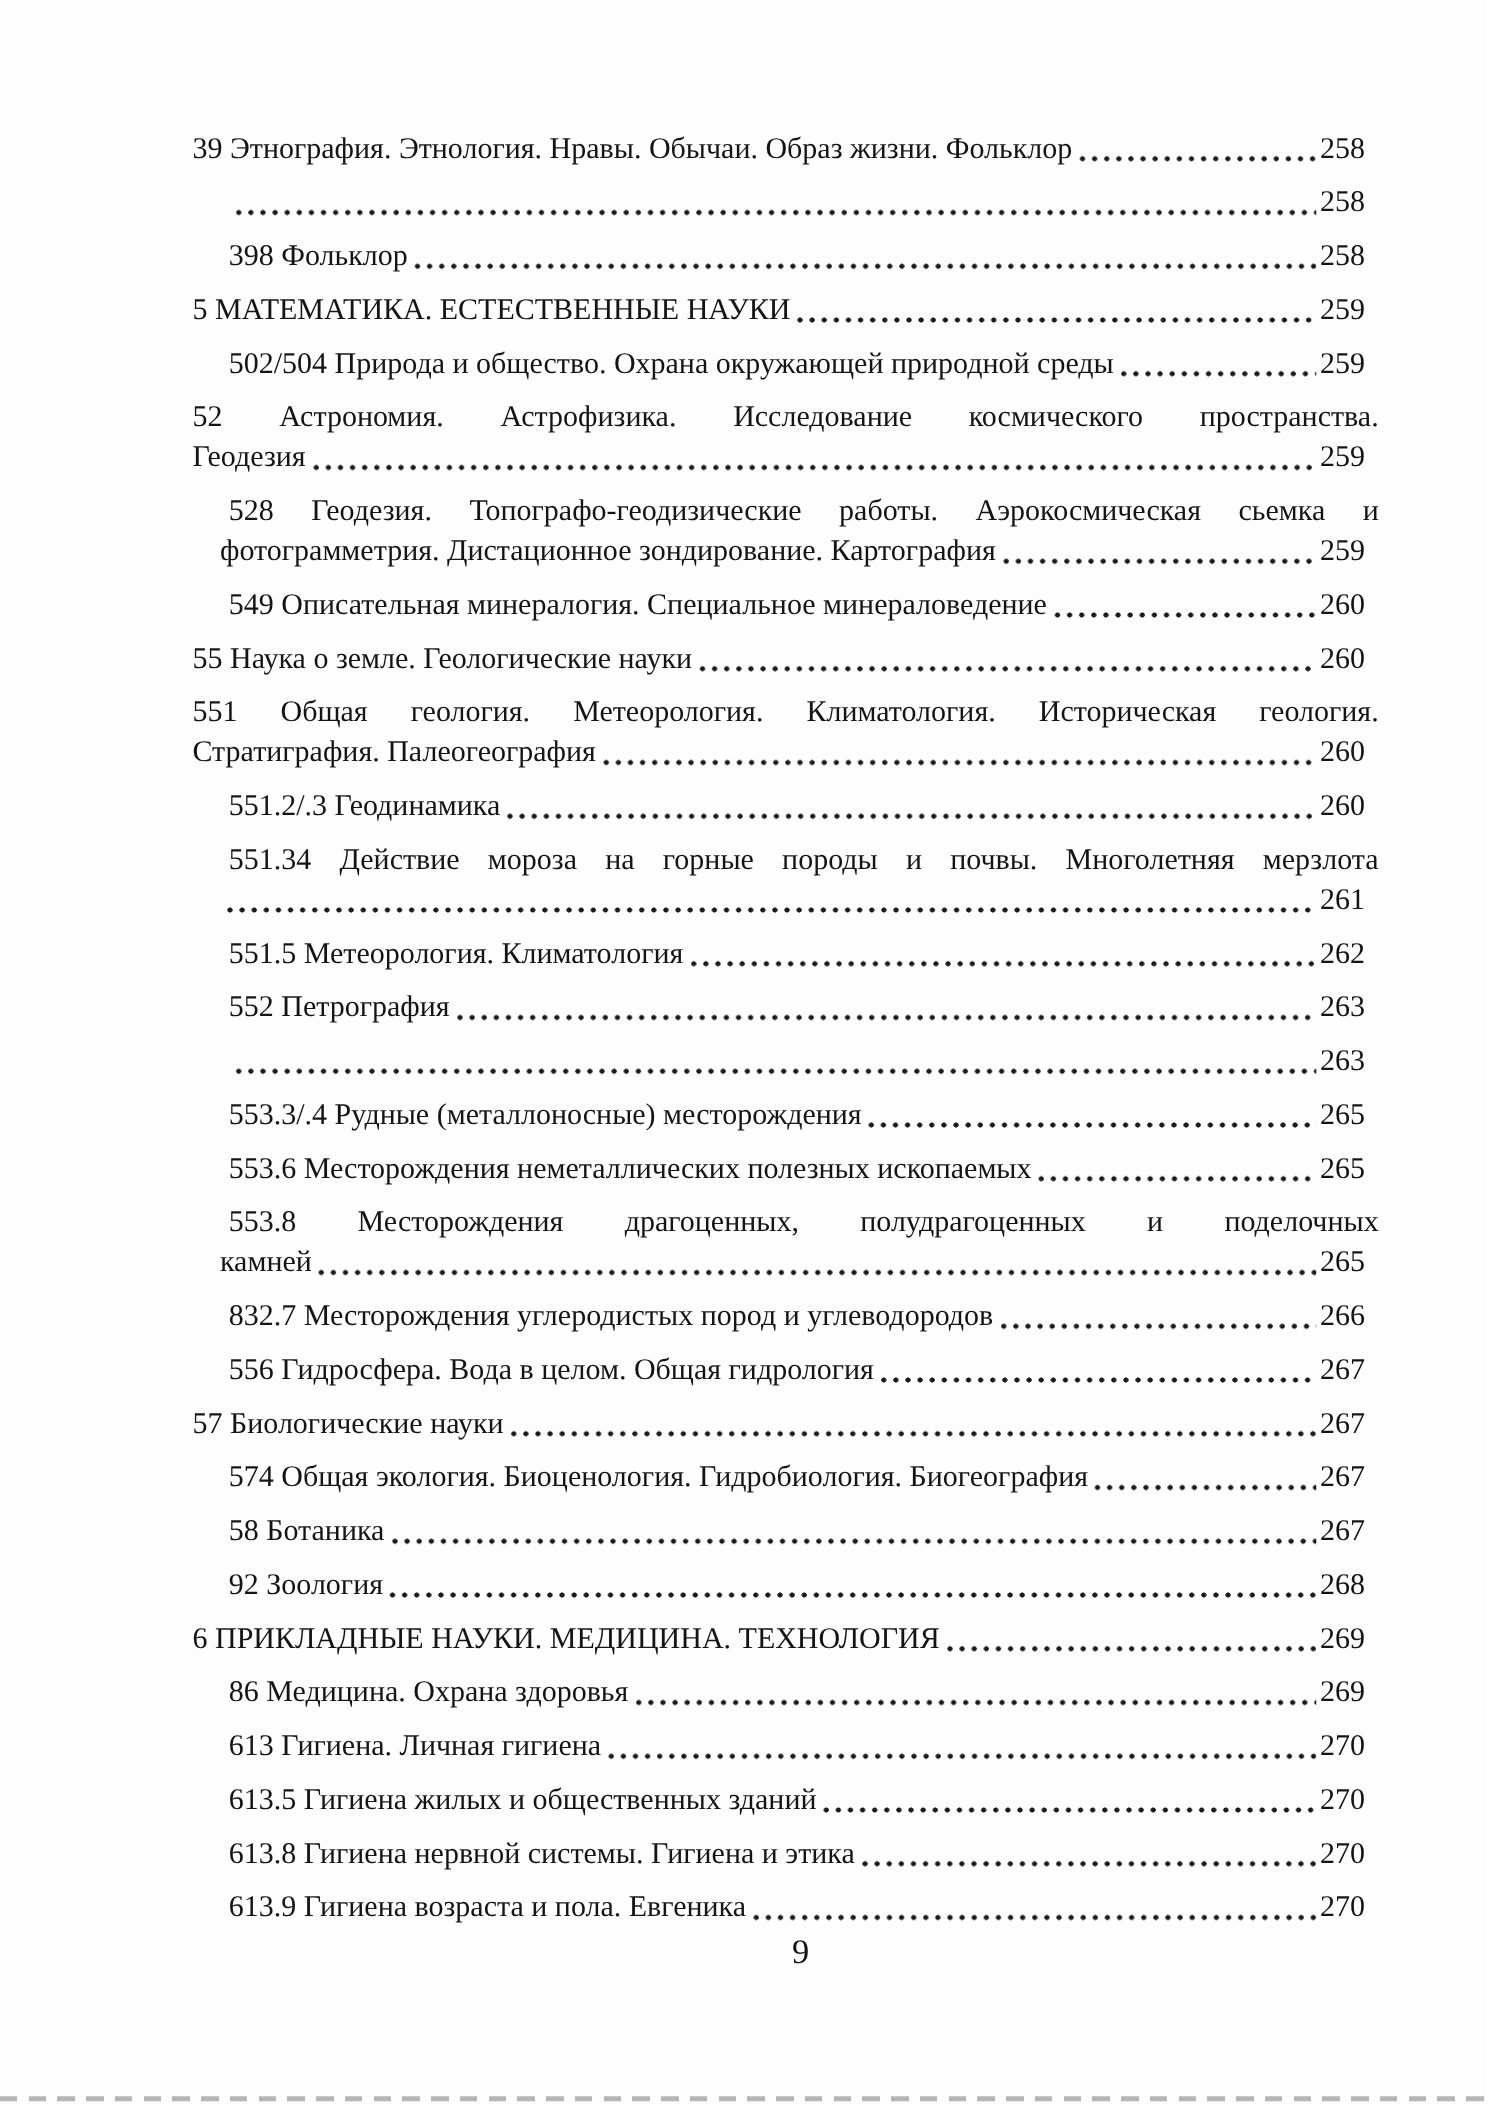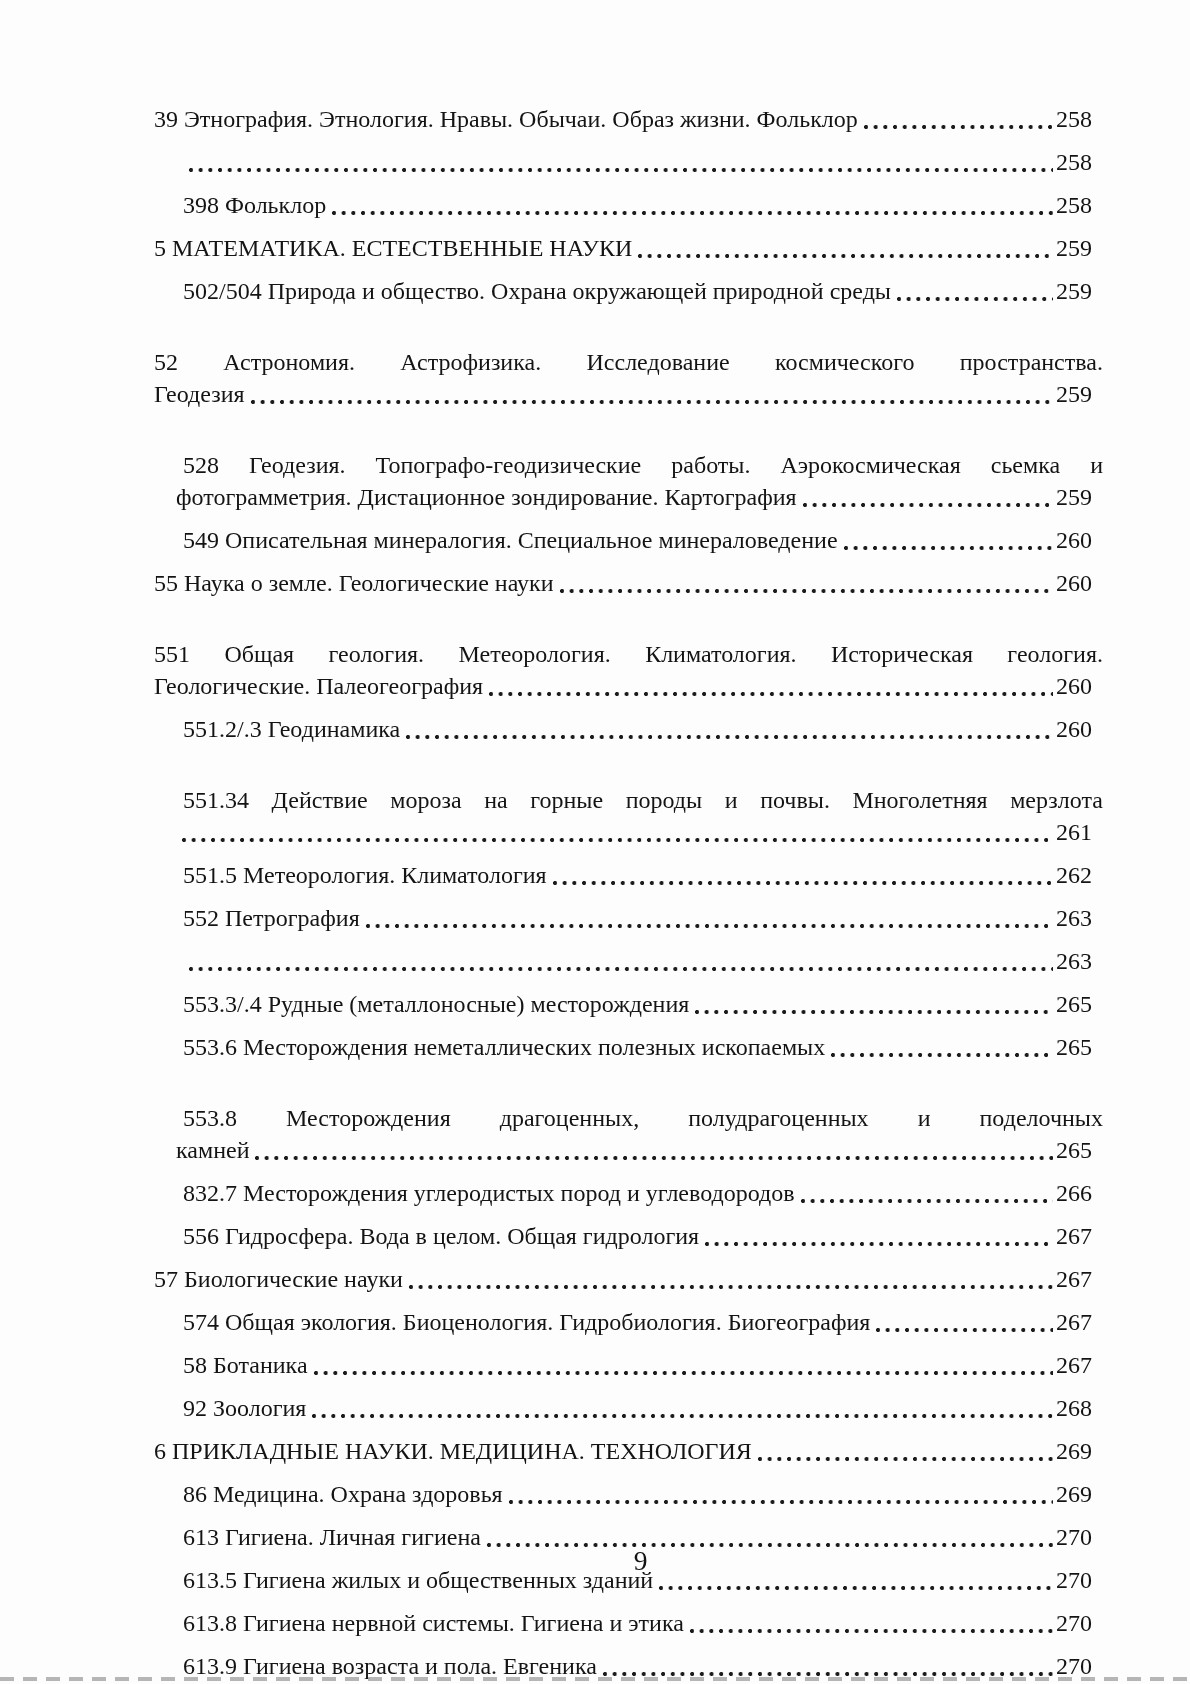--- a/index.html
+++ b/index.html
@@ -25,21 +25,21 @@
   .lvl1 .first { padding-left: 29px; }
   .lvl1 .wrap  { padding-left: 22px; }
   .lvl0 .first, .lvl0 .wrap { padding-left: 0; }
   
   .jline {
     display: flex;
     justify-content: space-between;
     white-space: nowrap;
     overflow: hidden;
   }
-  .jline span { flex: 0 0 auto; margin-top: 28px; }
+  .jline span { flex: 0 0 auto; }
   
   .row { display: flex; }
   .txt { flex: 0 0 auto; white-space: nowrap; }
   .leader {
     flex: 1 1 auto;
     margin: 0 3px 0 5px;
     background-image: radial-gradient(circle at 3px 24px, #1b1b1b 1.8px, rgba(0,0,0,0) 2.3px);
     background-size: 9.7px 32px;
     background-repeat: repeat-x;
   }
@@ -155,21 +155,21 @@
         <div class="jline first">
           <span>551</span>
           <span>Общая</span>
           <span>геология.</span>
           <span>Метеорология.</span>
           <span>Климатология.</span>
           <span>Историческая</span>
           <span>геология.</span>
         </div>
         <div class="row wrap">
-          <span class="txt">Геологические. Палеогеография</span>
+          <span class="txt">Стратиграфия. Палеогеография</span>
           <span class="leader"></span>
           <span class="pg">260</span>
         </div>
       </div>
       <div class="entry lvl1">
         <div class="row first">
           <span class="txt">551.2/.3 Геодинамика</span>
           <span class="leader"></span>
           <span class="pg">260</span>
         </div>

